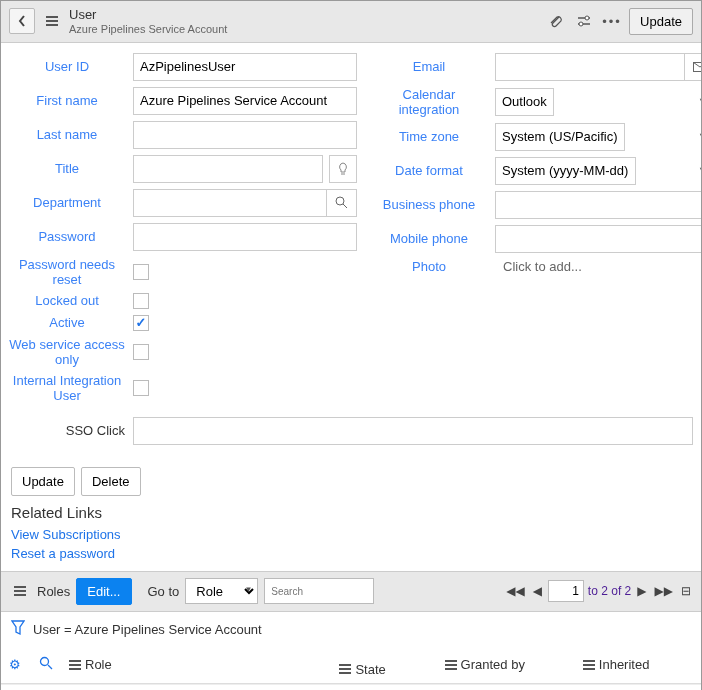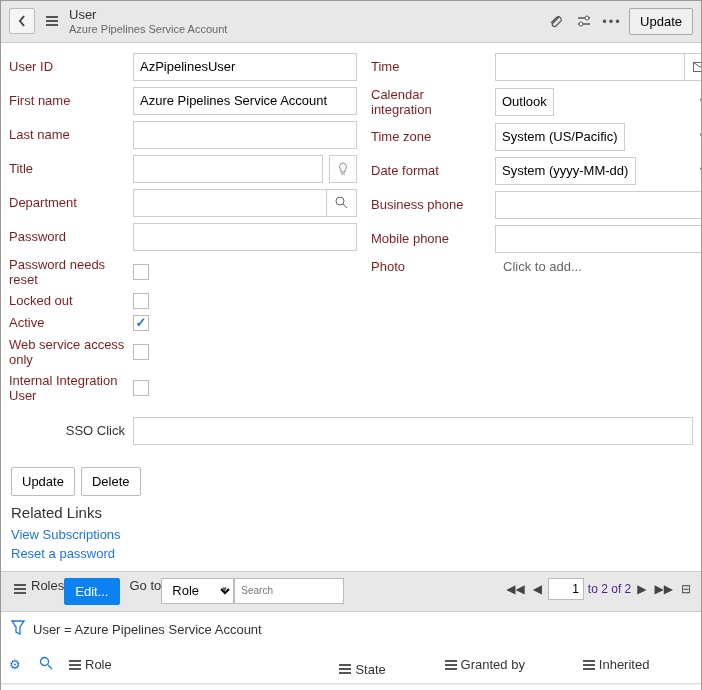--- a/index.html
+++ b/index.html
@@ -7,39 +7,39 @@
 .header { background: #e8e8e8; border-bottom: 1px solid #ccc; padding: 6px 8px; display: flex; align-items: center; gap: 6px; }
 .icon-btn { width: 26px; height: 26px; border: 1px solid #bbb; background: #f5f5f5; display: flex; align-items: center; justify-content: center; border-radius: 2px; cursor: pointer; }
 .icon-flat { width: 22px; height: 22px; display: flex; align-items: center; justify-content: center; cursor: pointer; color: #555; }
 .title-block { flex: 1; line-height: 1.2; }
 .title-sub { font-size: 11px; color: #666; }
 .update-btn { border: 1px solid #aaa; background: #f0f0f0; padding: 5px 10px; border-radius: 2px; cursor: pointer; font-size: 13px; }
 .form-area { padding: 10px 8px 14px 8px; }
 .form-cols { display: flex; gap: 14px; }
 .form-col { flex: 1; }
 .row { display: flex; align-items: center; margin-bottom: 6px; }
-.row label { width: 124px; text-align: left; font-size: 13px; color: #7f1d1d; padding-right: 8px; }
+.row label { width: 124px; text-align: center; font-size: 13px; color: #3b82f6; padding-right: 8px; }
 .row input[type=text], .row input[type=password], .row select { flex: 1; height: 28px; border: 1px solid #ccc; padding: 0 6px; font-size: 13px; background: #fff; }
 .row select { appearance: none; background: #fff; }
 .row .sel-wrap { flex:1; position:relative; }
 .row .sel-wrap::after { content:"▼"; position:absolute; right:8px; top:8px; font-size:9px; color:#555; pointer-events:none; }
 .row .input-group { flex:1; display:flex; }
 .row .input-group input { flex:1; }
 .row .input-group .side-btn { width: 30px; height: 28px; border:1px solid #ccc; border-left:none; background:#fff; display:flex; align-items:center; justify-content:center; cursor:pointer; }
 .row .gap-btn { width:28px; height:28px; border:1px solid #ccc; background:#fff; display:flex; align-items:center; justify-content:center; margin-left:6px; cursor:pointer; }
 .chk { width:16px; height:16px; border:1px solid #bbb; display:inline-flex; align-items:center; justify-content:center; background:#fff; }
 .chk.checked::after { content:"✓"; color:#1e73e8; font-size:13px; font-weight:bold; }
 .sso-row { display:flex; align-items:center; margin-top:8px; }
 .sso-row label { width:124px; text-align:right; padding-right:8px; }
 .sso-row input { flex:1; height:28px; border:1px solid #ccc; padding:0 6px; }
 .btn-row { padding: 8px 10px; display:flex; gap:6px; }
 .btn { border:1px solid #bbb; background:#fff; padding:6px 10px; border-radius:2px; cursor:pointer; font-size:13px; }
 .links-head { padding: 0 10px 4px; font-size:15px; }
 .link { color:#1e73e8; text-decoration:none; cursor:pointer; display:block; padding:2px 10px; font-size:13px; }
-.subheader { background:#e8e8e8; border-top:1px solid #ccc; border-bottom:1px solid #ccc; padding:6px 8px; display:flex; align-items:flex-start; margin-top:8px; }
+.subheader { background:#e8e8e8; border-top:1px solid #ccc; border-bottom:1px solid #ccc; padding:6px 8px; display:flex; align-items:center; gap:6px; margin-top:8px; }
 .edit-btn { background:#0b82f0; color:#fff; border:1px solid #0b82f0; padding:5px 10px; border-radius:2px; cursor:pointer; font-size:13px; }
 .goto-sel { height:26px; border:1px solid #bbb; font-size:13px; padding:0 18px 0 6px; background:#fff; }
 .search-box { height:26px; border:1px solid #bbb; padding:0 6px; font-size:10px; width:110px; }
 .pager { margin-left:auto; display:flex; align-items:center; gap:4px; }
 .pager .arrow { cursor:pointer; color:#444; font-size:12px; padding:2px; }
 .pager input { width:36px; height:22px; border:1px solid #bbb; text-align:right; padding:0 4px; font-size:12px; }
 .pager .tot { font-size:12px; color:#4c1d95; }
 .filter-bar { padding:8px 10px; display:flex; align-items:center; gap:8px; }
 .tbl-head, .tbl-row { display:flex; align-items:center; padding:6px 8px; gap:6px; }
 .tbl-head { border-bottom:1px solid #ddd; }
@@ -150,21 +150,21 @@
           <label>Web service access only</label>
           <span class="chk"></span>
         </div>
       <div class="row">
           <label>Internal Integration User</label>
           <span class="chk"></span>
         </div>
     </div>
     <div class="form-col">
       <div class="row">
-          <label>Time</label>
+          <label>Email</label>
           <div class="input-group">
             <input type="text" value="" style="">
             <div class="side-btn">
               <svg width="14" height="10" viewBox="0 0 14 10">
                 <rect x="0.5" y="0.5" width="13" height="9" stroke="#666" fill="none"></rect>
                 <path d="M0.5 0.5 L7 5 L13.5 0.5" stroke="#666" fill="none"></path>
               </svg>
             </div>
           </div>
         </div>

